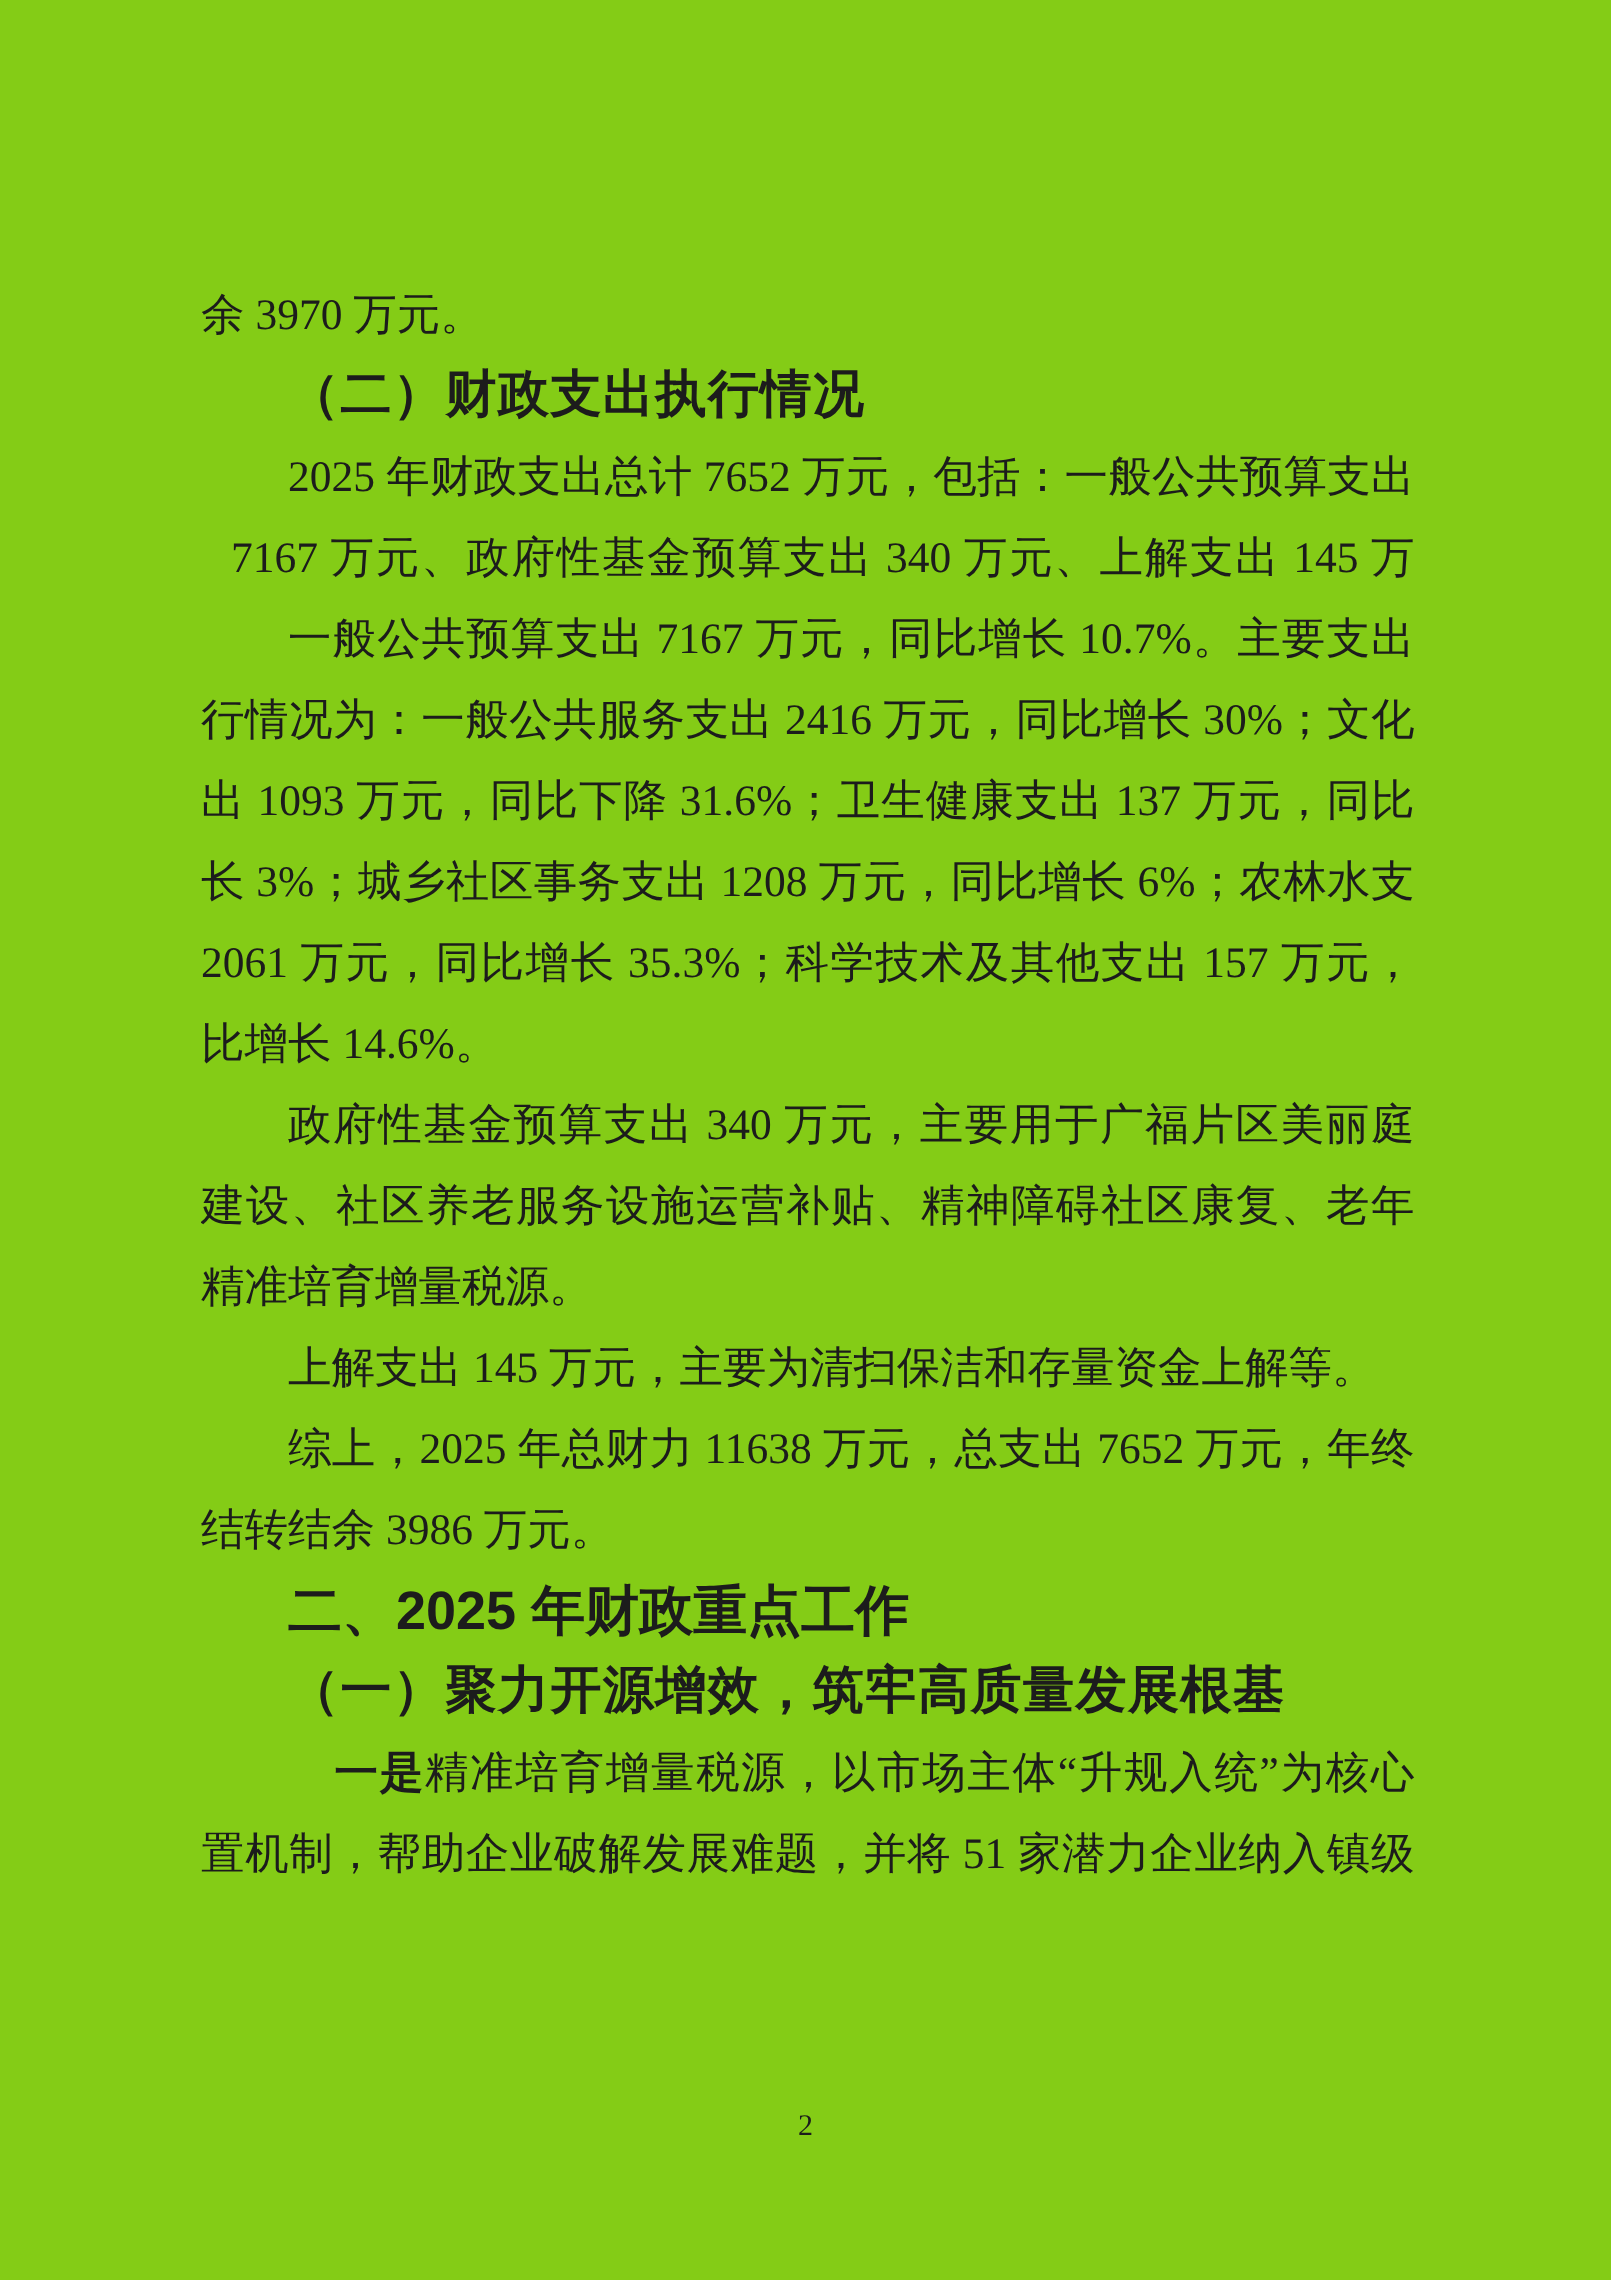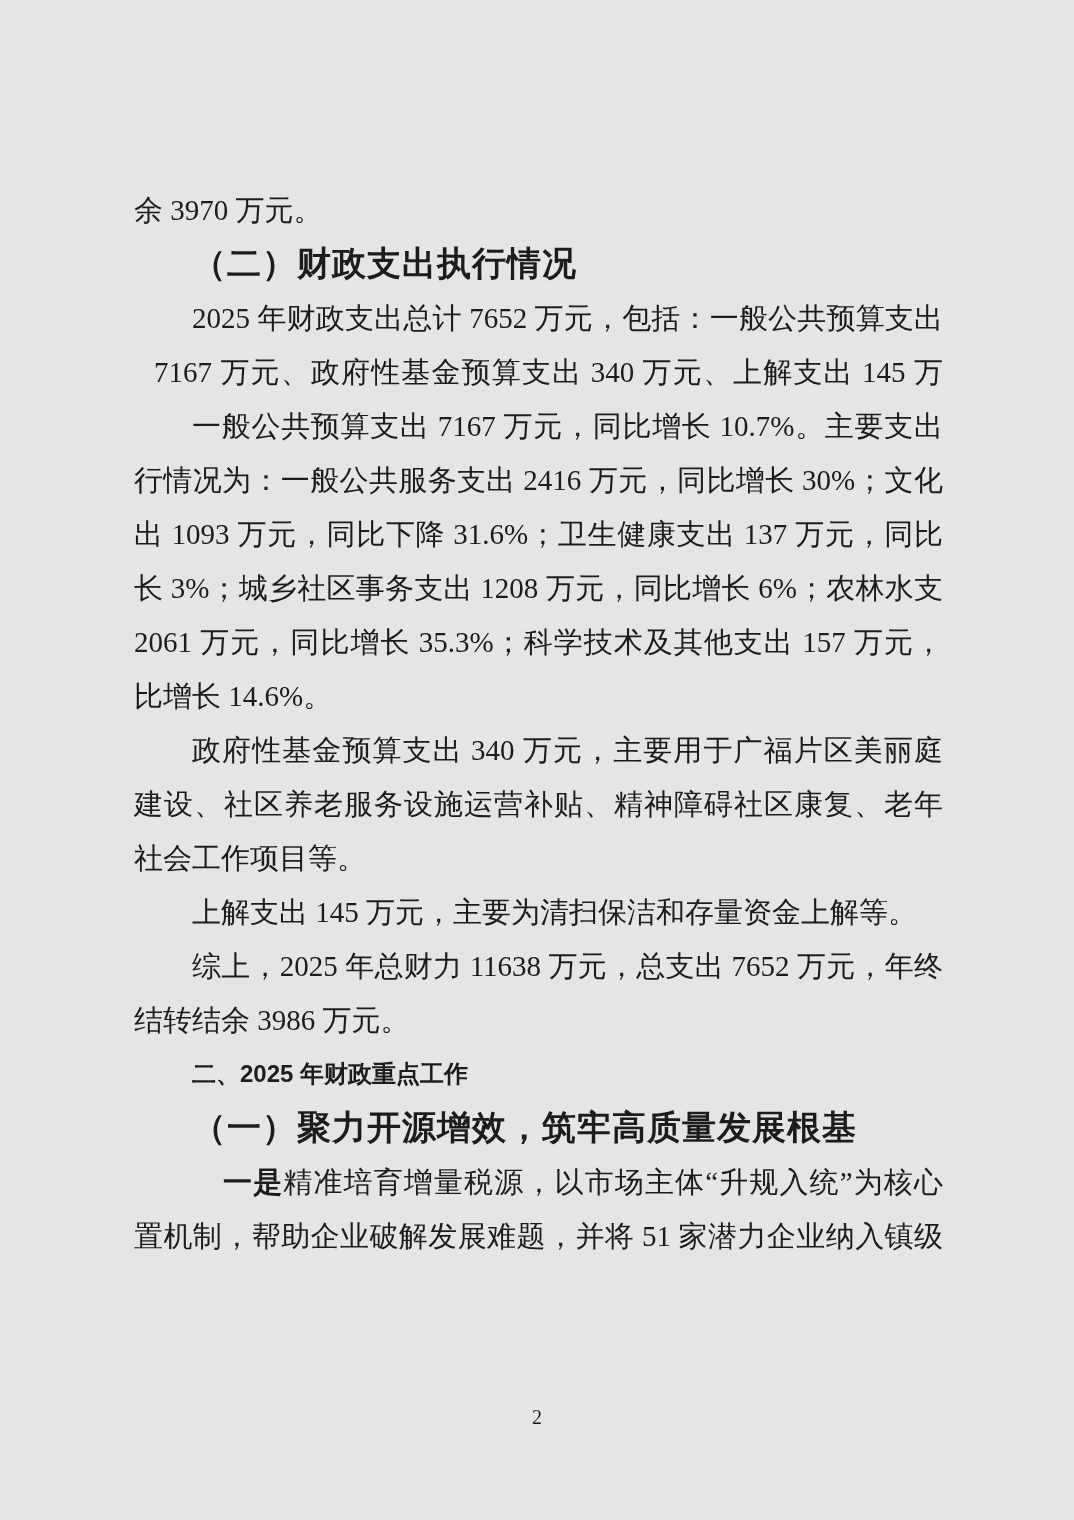--- a/index.html
+++ b/index.html
@@ -4,21 +4,21 @@
 <style>
   html, body {
     margin: 0;
     padding: 0;
     background: #ffffff;
   }
   .page {
     position: relative;
     width: 1074px;
     height: 1520px;
-    background: #e5e5e5;
+    background: #84cc16;
     overflow: hidden;
     font-family: "Liberation Serif", "DejaVu Serif", serif;
     color: #1c1c1c;
   }
   .content {
     position: absolute;
     left: 134px;
     top: 183px;
     width: 809px;
   }
@@ -36,21 +36,21 @@
   }
   .ind { padding-left: 58px; }
   .ind-sm { padding-left: 20px; }
   .h-kai {
     font-weight: 700;
     font-size: 34px;
     letter-spacing: 1px;
   }
   .h-hei {
     font-weight: 700;
-    font-size: 24px;
+    font-size: 36px;
     font-family: "Liberation Sans", "DejaVu Sans", sans-serif;
   }
   .em {
     font-weight: 700;
     font-family: "Liberation Sans", "DejaVu Sans", sans-serif;
     margin-left: 31px;
   }
   .footer {
     position: absolute;
     left: 0;
@@ -73,21 +73,21 @@
     <div class="line ind just">2025 年财政支出总计 7652 万元，包括：一般公共预算支出</div>
     <div class="line ind-sm just">7167 万元、政府性基金预算支出 340 万元、上解支出 145 万元。</div>
     <div class="line ind just">一般公共预算支出 7167 万元，同比增长 10.7%。主要支出执</div>
     <div class="line just">行情况为：一般公共服务支出 2416 万元，同比增长 30%；文化旅</div>
     <div class="line just">出 1093 万元，同比下降 31.6%；卫生健康支出 137 万元，同比增</div>
     <div class="line just">长 3%；城乡社区事务支出 1208 万元，同比增长 6%；农林水支出</div>
     <div class="line just">2061 万元，同比增长 35.3%；科学技术及其他支出 157 万元，同</div>
     <div class="line">比增长 14.6%。</div>
     <div class="line ind just">政府性基金预算支出 340 万元，主要用于广福片区美丽庭院</div>
     <div class="line just">建设、社区养老服务设施运营补贴、精神障碍社区康复、老年人</div>
-    <div class="line">社会工作项目等。</div>
+    <div class="line">精准培育增量税源。</div>
     <div class="line ind">上解支出 145 万元，主要为清扫保洁和存量资金上解等。</div>
     <div class="line ind just">综上，2025 年总财力 11638 万元，总支出 7652 万元，年终</div>
     <div class="line">结转结余 3986 万元。</div>
     <div class="line h-hei ind">二、2025 年财政重点工作</div>
     <div class="line h-kai ind">（一）聚力开源增效，筑牢高质量发展根基</div>
     <div class="line ind just"><span class="em">一是</span><span>精准培育增量税源，以市场主体“升规入统”为核心抓手，</span></div>
     <div class="line just">置机制，帮助企业破解发展难题，并将 51 家潜力企业纳入镇级税</div>
   </div>
   <div class="footer">2</div>
 </div>

